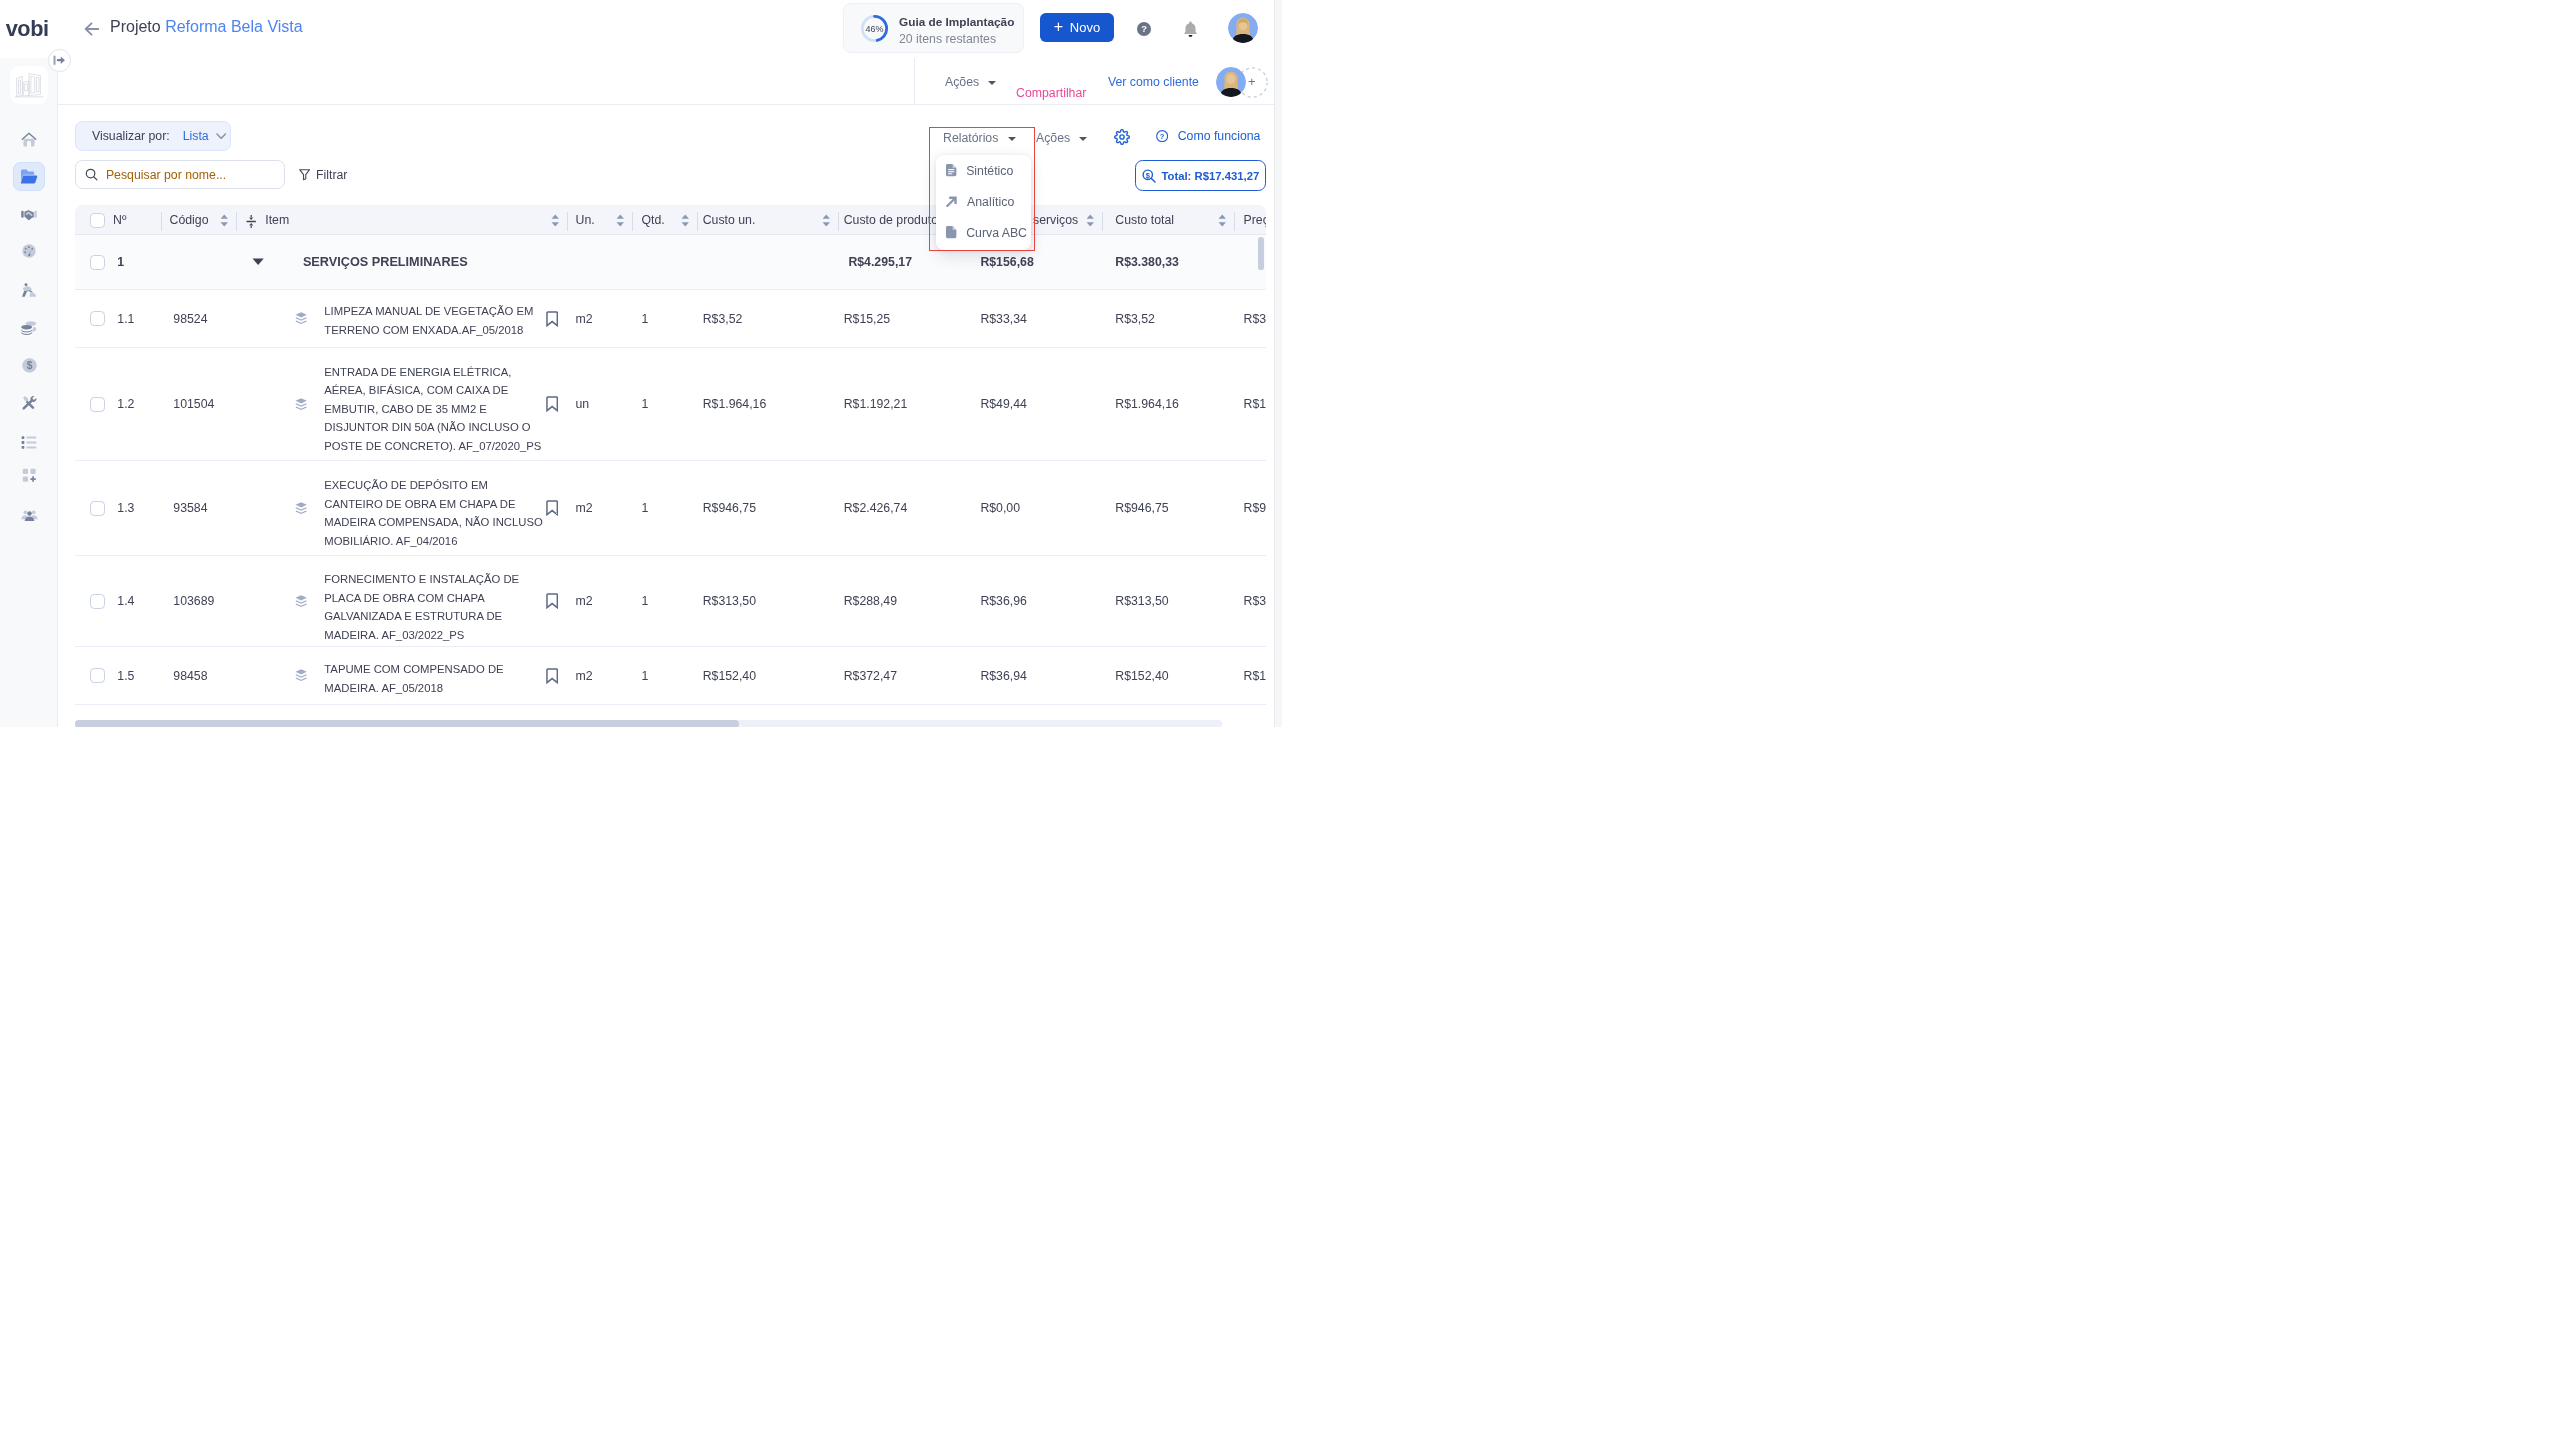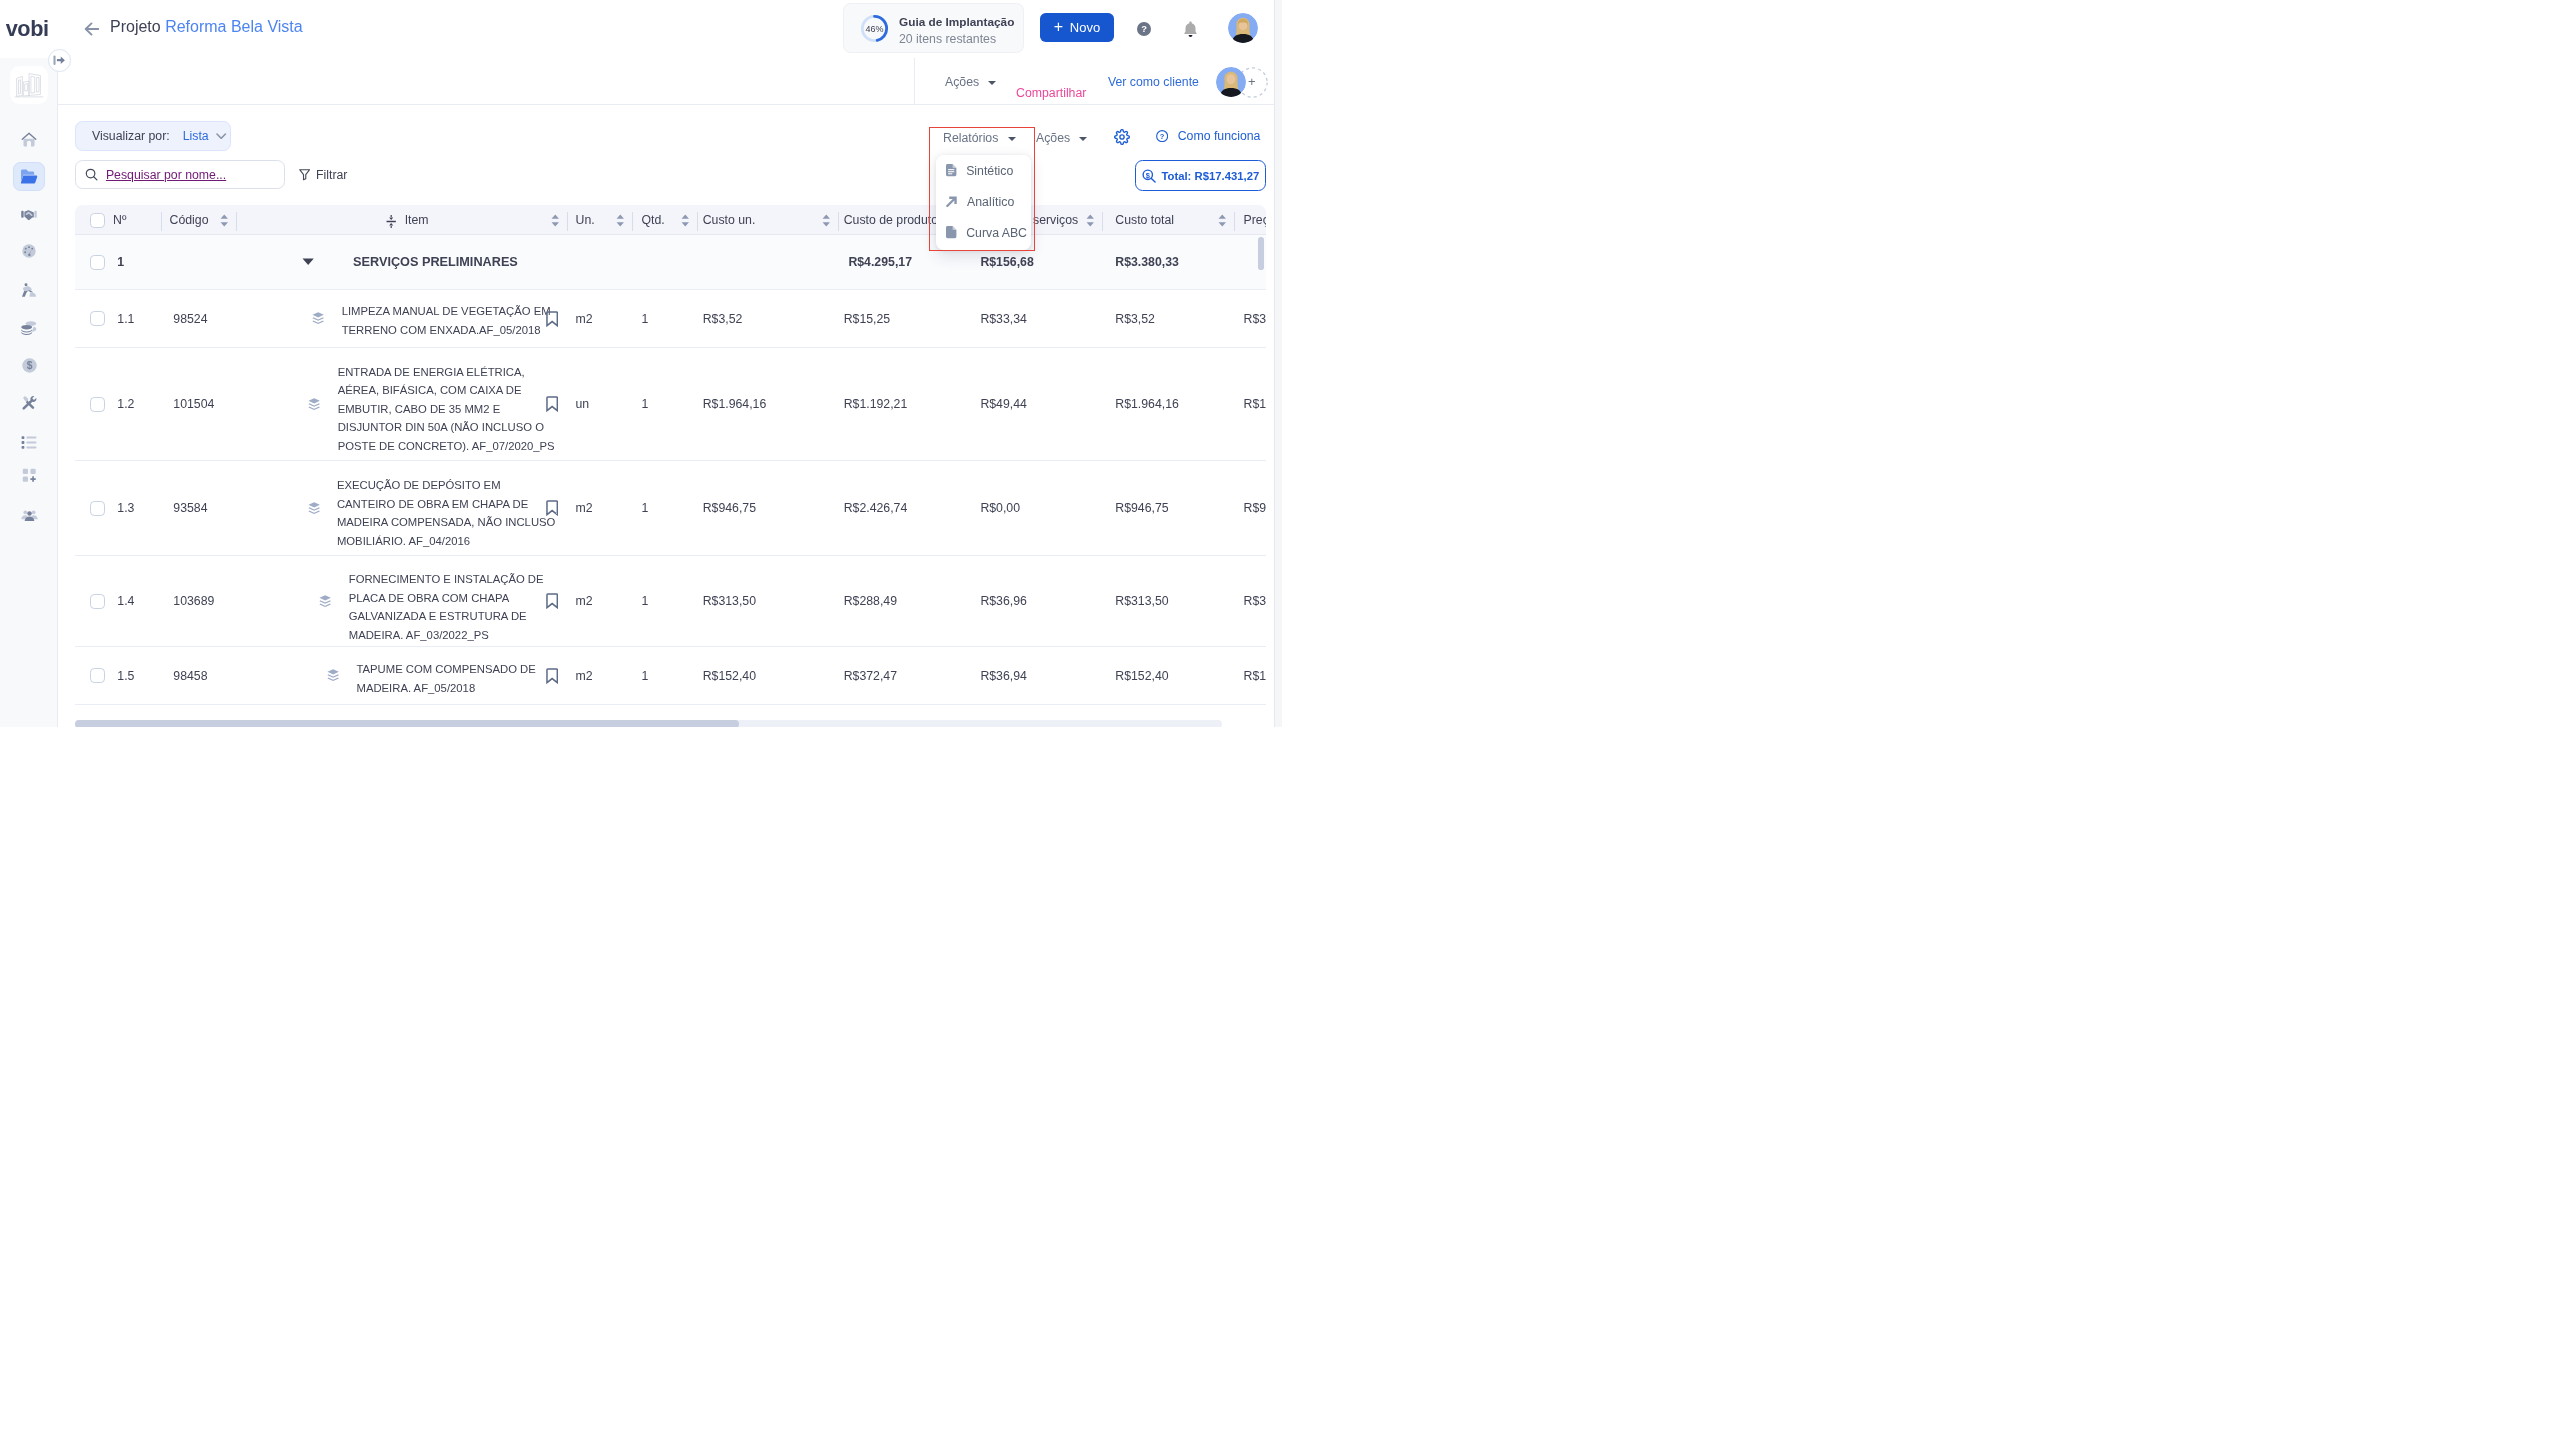--- a/index.html
+++ b/index.html
@@ -47,40 +47,40 @@
   .buildtile { position:absolute; left:10.4px; top:7.5px; width:38px; height:38px; background:#fff; border-radius:9.4px; }
   .sbicon { position:absolute; left:0; width:58px; text-align:center; }
   .foldertile { position:absolute; left:13px; top:104px; width:32px; height:29px; background:#dfe9fc; border:0.9px solid #cfdef9; border-radius:7.5px; display:flex; align-items:center; justify-content:center; }
   .expandbtn { position:absolute; left:48px; top:49px; width:22.6px; height:22.6px; background:#fff; border:0.9px solid #dde5f2; border-radius:50%; z-index:35; display:flex; align-items:center; justify-content:center; }
 
   
   .pill { position:absolute; left:75px; top:121px; width:156px; height:30px; background:#edf2fd; border:0.9px solid #dbe4fa; border-radius:7.5px; font-size:12.3px; display:flex; align-items:center; padding-left:16px; }
   .pill .lbl { color:#3f4254; }
   .pill .val { color:#2f6bde; margin-left:13px; }
   .searchbox { position:absolute; left:75px; top:160px; width:210px; height:29px; background:#fff; border:0.9px solid #dce0ea; border-radius:7.5px; display:flex; align-items:center; padding-left:9.4px; }
-  .searchbox .ph { color:#701a75; font-size:12.3px; margin-left:7.5px;text-decoration:underline; }
+  .searchbox .ph { color:#a16207; font-size:12.3px; margin-left:7.5px; }
   .filtrar { position:absolute; left:299px; top:168px; font-size:12.3px; color:#3f4254; display:flex; align-items:center; gap:5.7px; }
   .relatorios { position:absolute; left:943px; top:131px; font-size:12.3px; color:#697386; }
   .relatorios .tri { margin-left:9.4px; vertical-align:0.9px; }
   .acoes2 { position:absolute; left:1036px; top:131px; font-size:12.3px; color:#697386; }
   .acoes2 .tri { margin-left:8.5px; vertical-align:0.9px; }
   .gearwrap { position:absolute; left:1114px; top:129px; }
   .comofunc { position:absolute; left:1156px; top:129px; display:flex; align-items:center; gap:9.4px; font-size:12.3px; color:#2160d3; }
   .totalbtn { white-space:nowrap; position:absolute; left:1135px; top:160px; width:131px; height:31px; border:1.9px solid #1d5cd6; border-radius:7.5px; background:#fff; color:#1d5cd6; font-size:11.3px; font-weight:700; display:flex; align-items:center; justify-content:center; gap:5.7px; }
 
   
   .tablecard { position:absolute; left:75px; top:205px; width:1191px; height:508px; background:#fff; border-radius:7.5px 7.5px 0 0; overflow:hidden; }
   .thead { display:flex; height:30px; background:#f4f5fb; border-bottom:0.9px solid #e4e8f1; font-size:12.3px; font-weight:500; color:#3f4254; padding-top:1.9px; }
   .trow { display:flex; border-bottom:0.9px solid #e9edf5; background:#fff; font-size:12.3px; color:#3f4254; }
   .trow.group { background:#fafbfd; font-weight:700; }
   .cell { flex:none; display:flex; align-items:center; position:relative; }
   .c0 { width:30px; justify-content:flex-end; }
   .c1 { width:57px; padding-left:12.3px; }
   .c2 { width:75px; padding-left:11.3px; }
-  .c3 { width:331px; overflow:visible;justify-content:center; }
+  .c3 { width:331px; overflow:visible; }
   .trow .c3 { padding-left:58px; }
   .layersic { flex:none; margin-right:17px; }
   .bookm { position:absolute; left:309px; top:50%; margin-top:-8px; }
   .c10 { overflow:hidden; }
   .c4 { width:65px; padding-left:7.5px; }
   .c5 { width:65px; padding-left:8.5px; }
   .c6 { width:141px; padding-left:4.7px; }
   .c7 { width:132px; padding-left:4.7px; }
   .c8 { width:132px; padding-left:9.4px; }
   .c9 { width:132px; padding-left:12.3px; }

